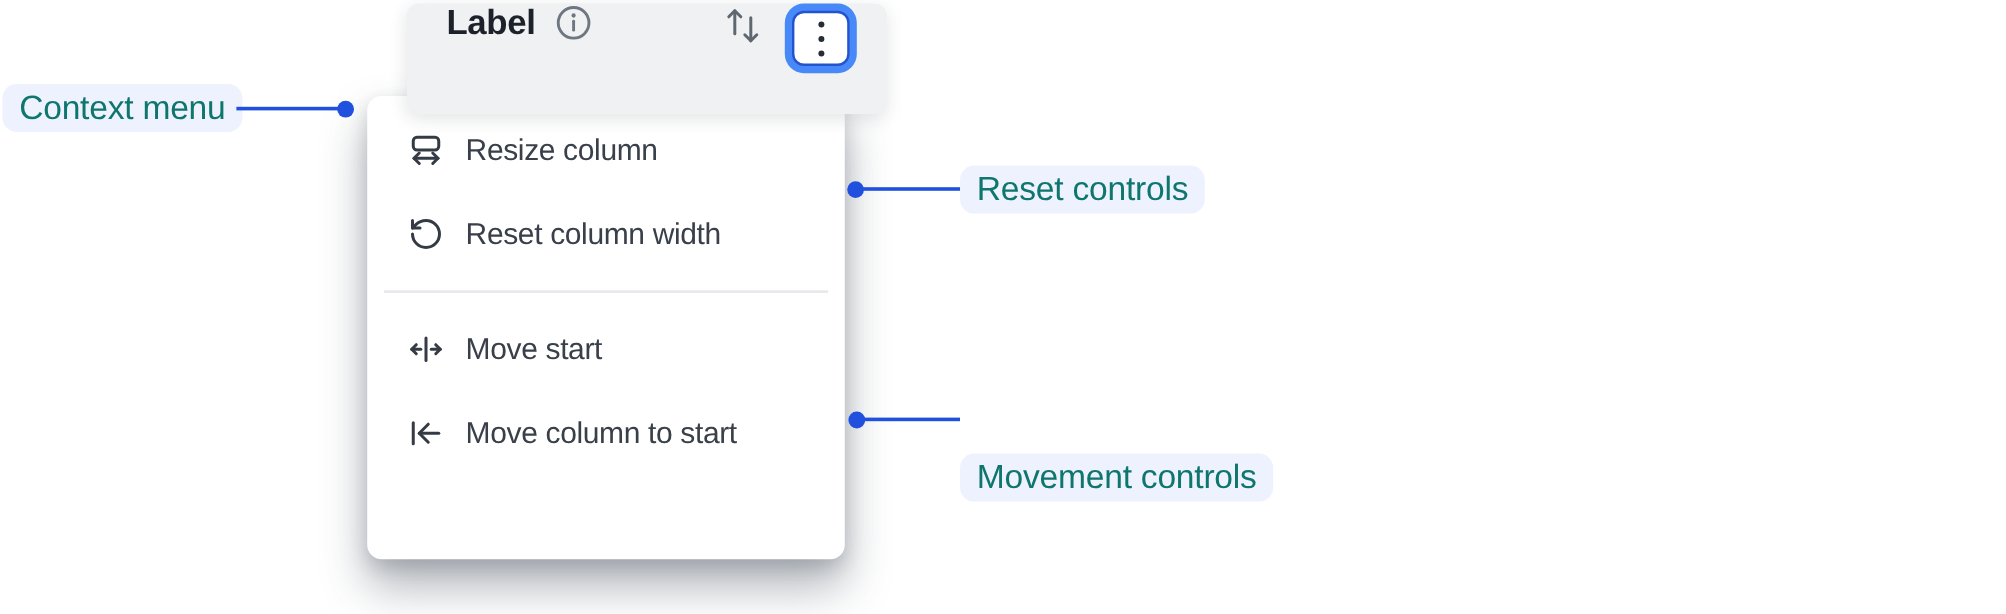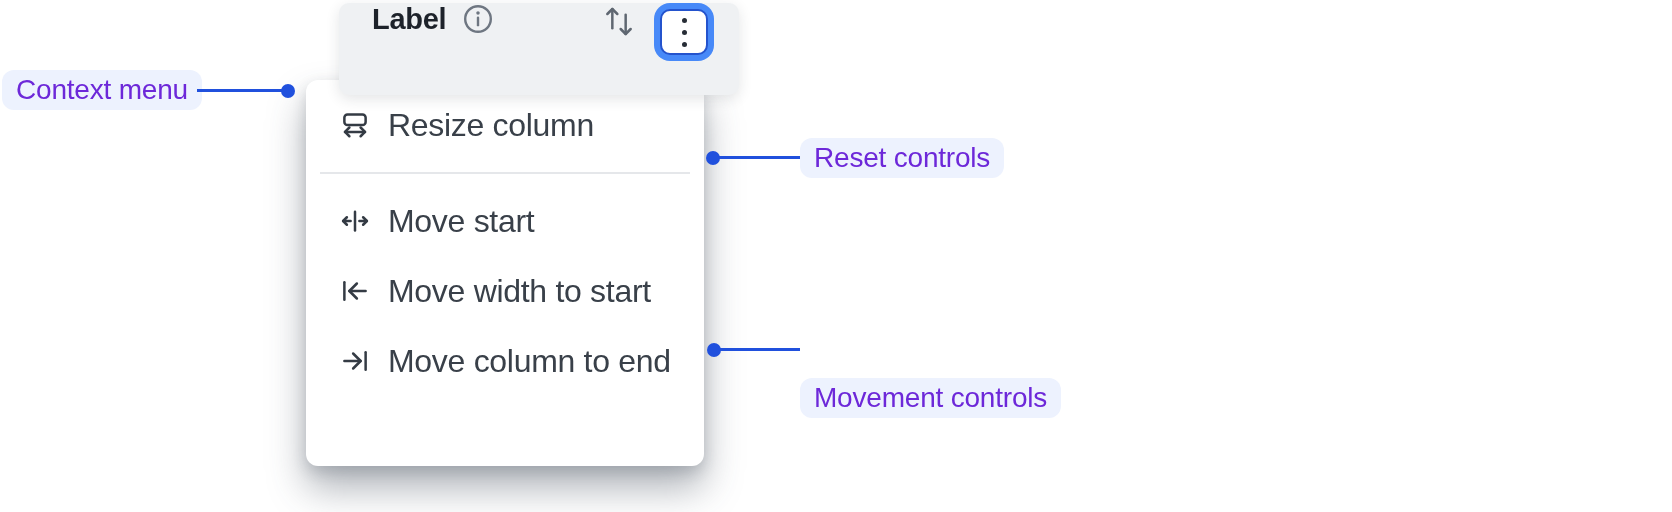--- a/index.html
+++ b/index.html
@@ -49,33 +49,33 @@
     background: #ffffff; border-radius: 12px;
     z-index: 2;
     padding: 10px 0;
     box-shadow: 0 22px 38px rgba(55,65,80,.40), 0 6px 14px rgba(55,65,80,.18);
   }
   .menu-item {
     height: 70px; display: flex; align-items: center;
     padding: 0 34px; gap: 18px; cursor: pointer;
   }
   .menu-item .mi-label {
-    font-size: 32px; color: #394049; letter-spacing: -0.3px;
+    font-size: 25px; color: #394049; letter-spacing: -0.3px;
     white-space: nowrap;
   }
   .menu-divider {
     height: 2px; background: #e5e7ea; margin: 12px 14px;
   }
 
   
   .pill {
     position: absolute; height: 40px;
     background: #edf2fe; border-radius: 12px;
     display: flex; align-items: center; padding: 0 14px;
-    font-size: 28px; font-weight: 500; color: #6d28d9;
+    font-size: 28px; font-weight: 500; color: #0f766e;
     letter-spacing: -0.2px; z-index: 4; white-space: nowrap;
   }
   .ann-line { position: absolute; height: 3px; background: #2050dd; z-index: 4; }
   .ann-dot { position: absolute; width: 14px; height: 14px; border-radius: 50%; background: #2050dd; z-index: 4; }
 
   svg { display: block; }
 </style>
 </head>
 <body>
 
@@ -115,20 +115,29 @@
         <svg width="30" height="30" viewBox="0 0 24 24" fill="none" stroke="#343b44" stroke-width="2" stroke-linecap="round" stroke-linejoin="round">
           <rect x="3.5" y="3.5" width="17" height="8.5" rx="2.5"></rect>
           <path d="M4 17.5h16"></path>
           <path d="m7.5 14-3.5 3.5 3.5 3.5"></path>
           <path d="m16.5 14 3.5 3.5-3.5 3.5"></path>
         </svg>
       </span>
       <span class="mi-label">Resize column</span>
     </div>
 
+    <div class="menu-item">
+      <span class="icon">
+        <svg width="30" height="30" viewBox="0 0 24 24" fill="none" stroke="#343b44" stroke-width="2" stroke-linecap="round" stroke-linejoin="round">
+          <path d="M3 12a9 9 0 1 0 9-9 9.75 9.75 0 0 0-6.74 2.74L3 8"></path>
+          <path d="M3 3v5h5"></path>
+        </svg>
+      </span>
+      <span class="mi-label">Reset column width</span>
+    </div>
 
     <div class="menu-divider"></div>
 
     <div class="menu-item">
       <span class="icon">
         <svg width="30" height="30" viewBox="0 0 24 24" fill="none" stroke="#343b44" stroke-width="2" stroke-linecap="round" stroke-linejoin="round">
           <path d="M12 4.5v15"></path>
           <path d="M8.5 12h-6"></path>
             <path d="m5.5 9-3 3 3 3"></path>
           <path d="M15.5 12h6"></path>
@@ -139,33 +148,23 @@
     </div>
 
     <div class="menu-item">
       <span class="icon">
         <svg width="30" height="30" viewBox="0 0 24 24" fill="none" stroke="#343b44" stroke-width="2" stroke-linecap="round" stroke-linejoin="round">
           <path d="M3.5 19V5"></path>
           <path d="m13.5 6-6 6 6 6"></path>
           <path d="M7.5 12h13"></path>
         </svg>
       </span>
-      <span class="mi-label">Move width to start</span>
+      <span class="mi-label">Move column to start</span>
     </div>
 
-    <div class="menu-item">
-      <span class="icon">
-        <svg width="30" height="30" viewBox="0 0 24 24" fill="none" stroke="#343b44" stroke-width="2" stroke-linecap="round" stroke-linejoin="round">
-          <path d="M20.5 19V5"></path>
-          <path d="m10.5 6 6 6-6 6"></path>
-          <path d="M16.5 12h-13"></path>
-        </svg>
-      </span>
-      <span class="mi-label">Move column to end</span>
-    </div>
 
   </div>
 
   <div class="pill" style="left:2px; top:70px;">
     <span>Context menu</span>
   </div>
   <div class="ann-line" style="left:197px; top:89px; width:85px;"></div>
   <div class="ann-dot" style="left:281px; top:84px;"></div>
 
   <div class="ann-dot" style="left:706px; top:151px;"></div>

